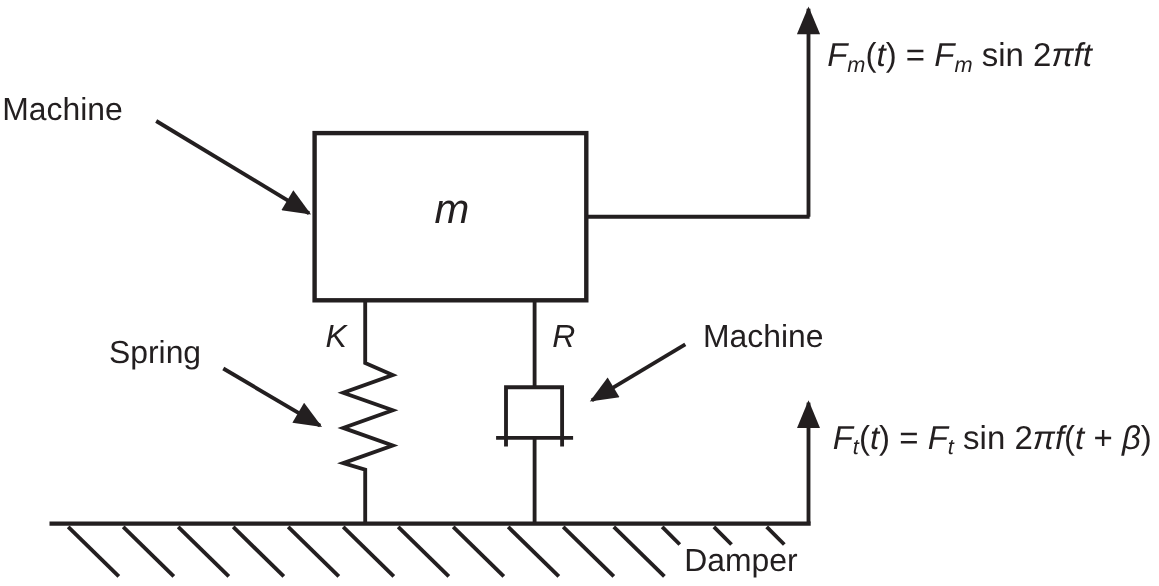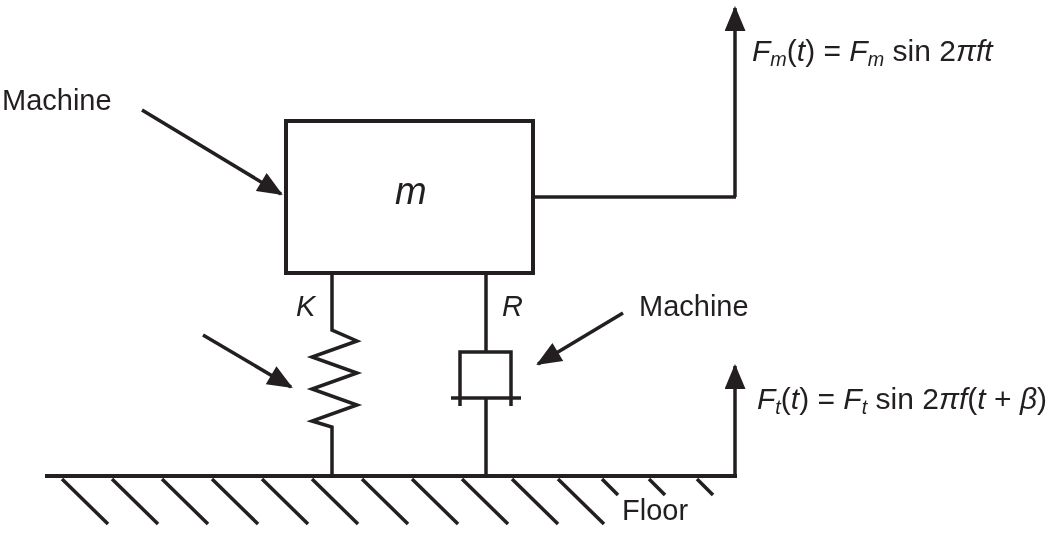--- a/index.html
+++ b/index.html
@@ -95,22 +95,23 @@
   </svg>
 
   <div class="lbl" style="left:2px; top:86px;">Machine</div>
 
   <div class="lbl mass" style="left:395px; top:172px;">m</div>
 
   <div class="lbl it" style="left:296px; top:292px;">K</div>
 
   <div class="lbl it" style="left:502px; top:292px;">R</div>
 
+  <div class="lbl" style="left:99px; top:307px;">Spring</div>
 
   <div class="lbl" style="left:639px; top:292px;">Machine</div>
 
-  <div class="lbl" style="left:622px; top:496px;">Floor</div>
+  <div class="lbl" style="left:622px; top:496px;">Damper</div>
 
   <div class="eq" style="left:752px; top:36px;"><span class="seg-i">F</span><span class="seg-sub">m</span><span class="seg-n">(</span><span class="seg-i">t</span><span class="seg-n">) = </span><span class="seg-i">F</span><span class="seg-sub">m</span><span class="seg-n"> sin 2</span><span class="seg-i">πft</span></div>
 
   <div class="eq" style="left:757px; top:384px;"><span class="seg-i">F</span><span class="seg-sub">t</span><span class="seg-n">(</span><span class="seg-i">t</span><span class="seg-n">) = </span><span class="seg-i">F</span><span class="seg-sub">t</span><span class="seg-n"> sin 2</span><span class="seg-i">πf</span><span class="seg-n">(</span><span class="seg-i">t</span><span class="seg-n"> + </span><span class="seg-i">β</span><span class="seg-n">)</span></div>
 
 </div>
 
 </body></html>

